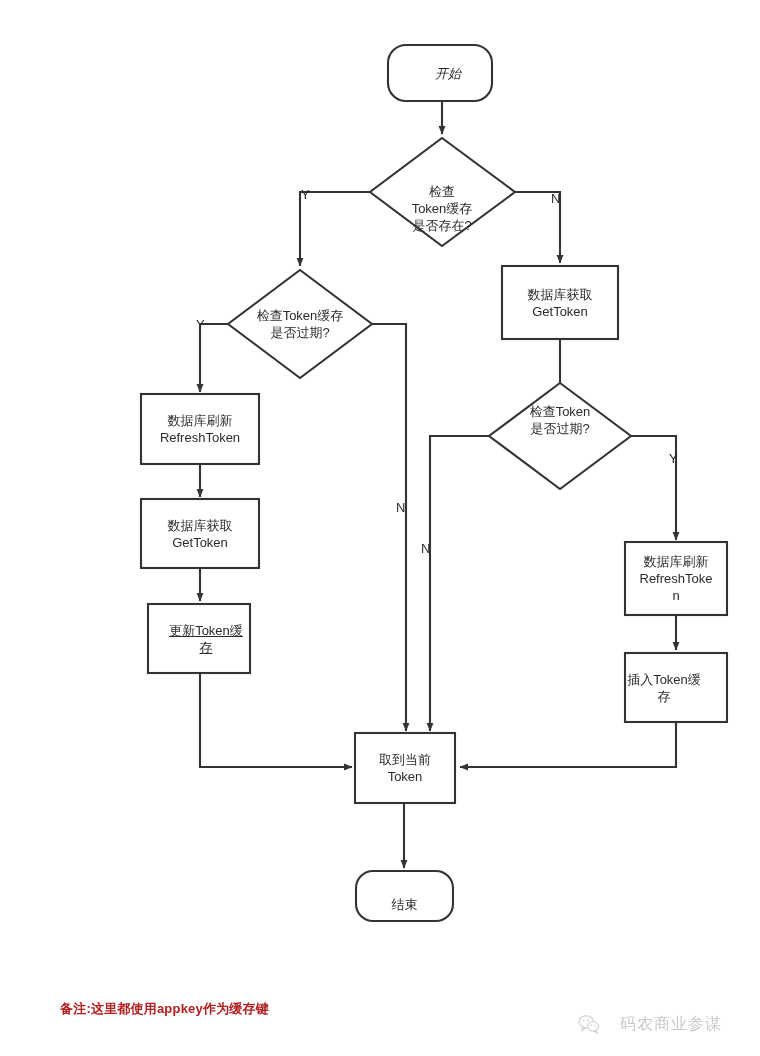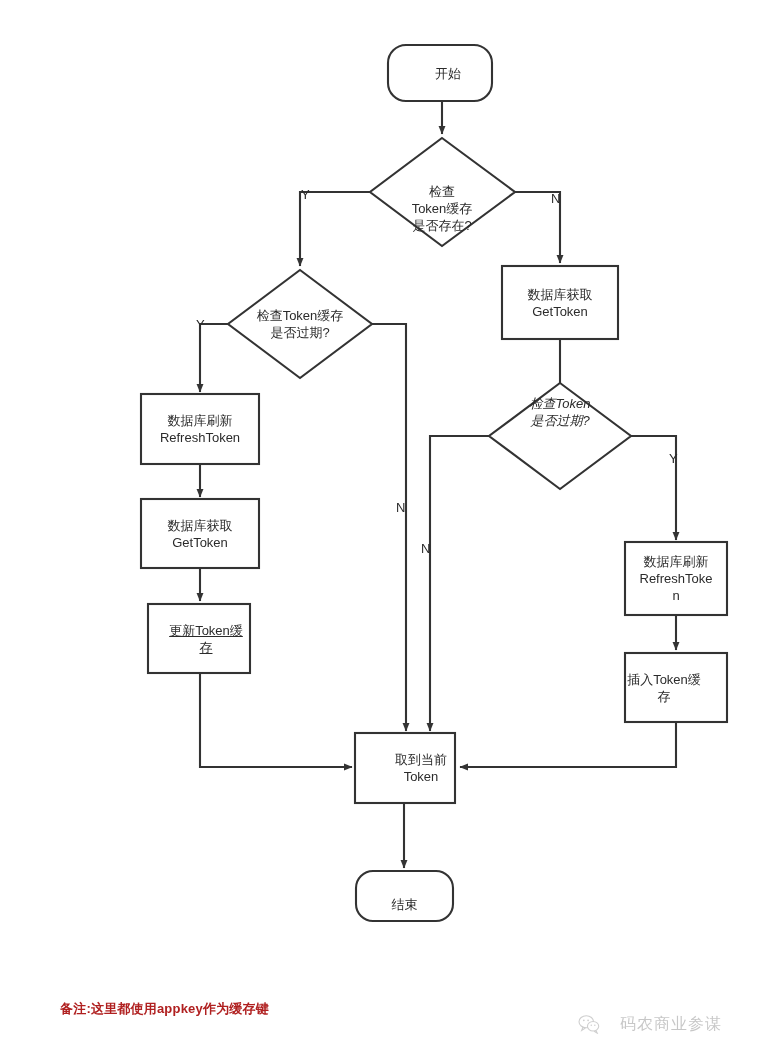--- a/index.html
+++ b/index.html
@@ -127,52 +127,52 @@
     <polygon points="560,383 631,436 560,489 489,436"></polygon>
     <rect x="625" y="542" width="102" height="73"></rect>
     <rect x="625" y="653" width="102" height="69"></rect>
 
     <rect x="355" y="733" width="100" height="70"></rect>
 
     <rect x="356" y="871" width="97" height="50" rx="17" ry="17"></rect>
   </g>
 </svg>
 
-<div class="node-label" style="left:388px; top:45px; width:120px; height:56px;">开始</div>
+<div class="node-label" style="left:388px; top:45px; width:120px; height:56px;font-style:italic;">开始</div>
 
 <div class="node-label" style="left:374px; top:166px; width:136px; height:84px;">检查
 Token缓存
 是否存在?</div>
 
 <div class="node-label" style="left:232px; top:293px; width:136px; height:62px;">检查Token缓存
 是否过期?</div>
 
 <div class="node-label" style="left:141px; top:394px; width:118px; height:70px;">数据库刷新
 RefreshToken</div>
 
 <div class="node-label" style="left:141px; top:499px; width:118px; height:69px;">数据库获取
 GetToken</div>
 
 <div class="node-label" style="left:148px; top:604px; width:116px; height:69px;text-decoration:underline;">更新Token缓
 存</div>
 
 <div class="node-label" style="left:502px; top:266px; width:116px; height:73px;">数据库获取
 GetToken</div>
 
-<div class="node-label" style="left:494px; top:382px; width:132px; height:60px;font-style:italic;">检查Token
+<div class="node-label" style="left:494px; top:390px; width:132px; height:60px;">检查Token
 是否过期?</div>
 
 <div class="node-label" style="left:625px; top:542px; width:102px; height:73px;">数据库刷新
 RefreshToke
 n</div>
 
 <div class="node-label" style="left:625px; top:653px; width:78px; height:69px;">插入Token缓
 存</div>
 
-<div class="node-label" style="left:355px; top:733px; width:100px; height:70px;padding-left:16px;">取到当前
+<div class="node-label" style="left:355px; top:733px; width:100px; height:70px;">取到当前
 Token</div>
 
 <div class="node-label" style="left:356px; top:871px; width:97px; height:66px;">结束</div>
 
 <div class="edge-label" style="left:301px; top:188px;">Y</div>
 <div class="edge-label" style="left:551px; top:192px;">N</div>
 <div class="edge-label" style="left:196px; top:318px;">Y</div>
 <div class="edge-label" style="left:396px; top:501px;">N</div>
 <div class="edge-label" style="left:421px; top:542px;">N</div>
 <div class="edge-label" style="left:669px; top:452px;">Y</div>

